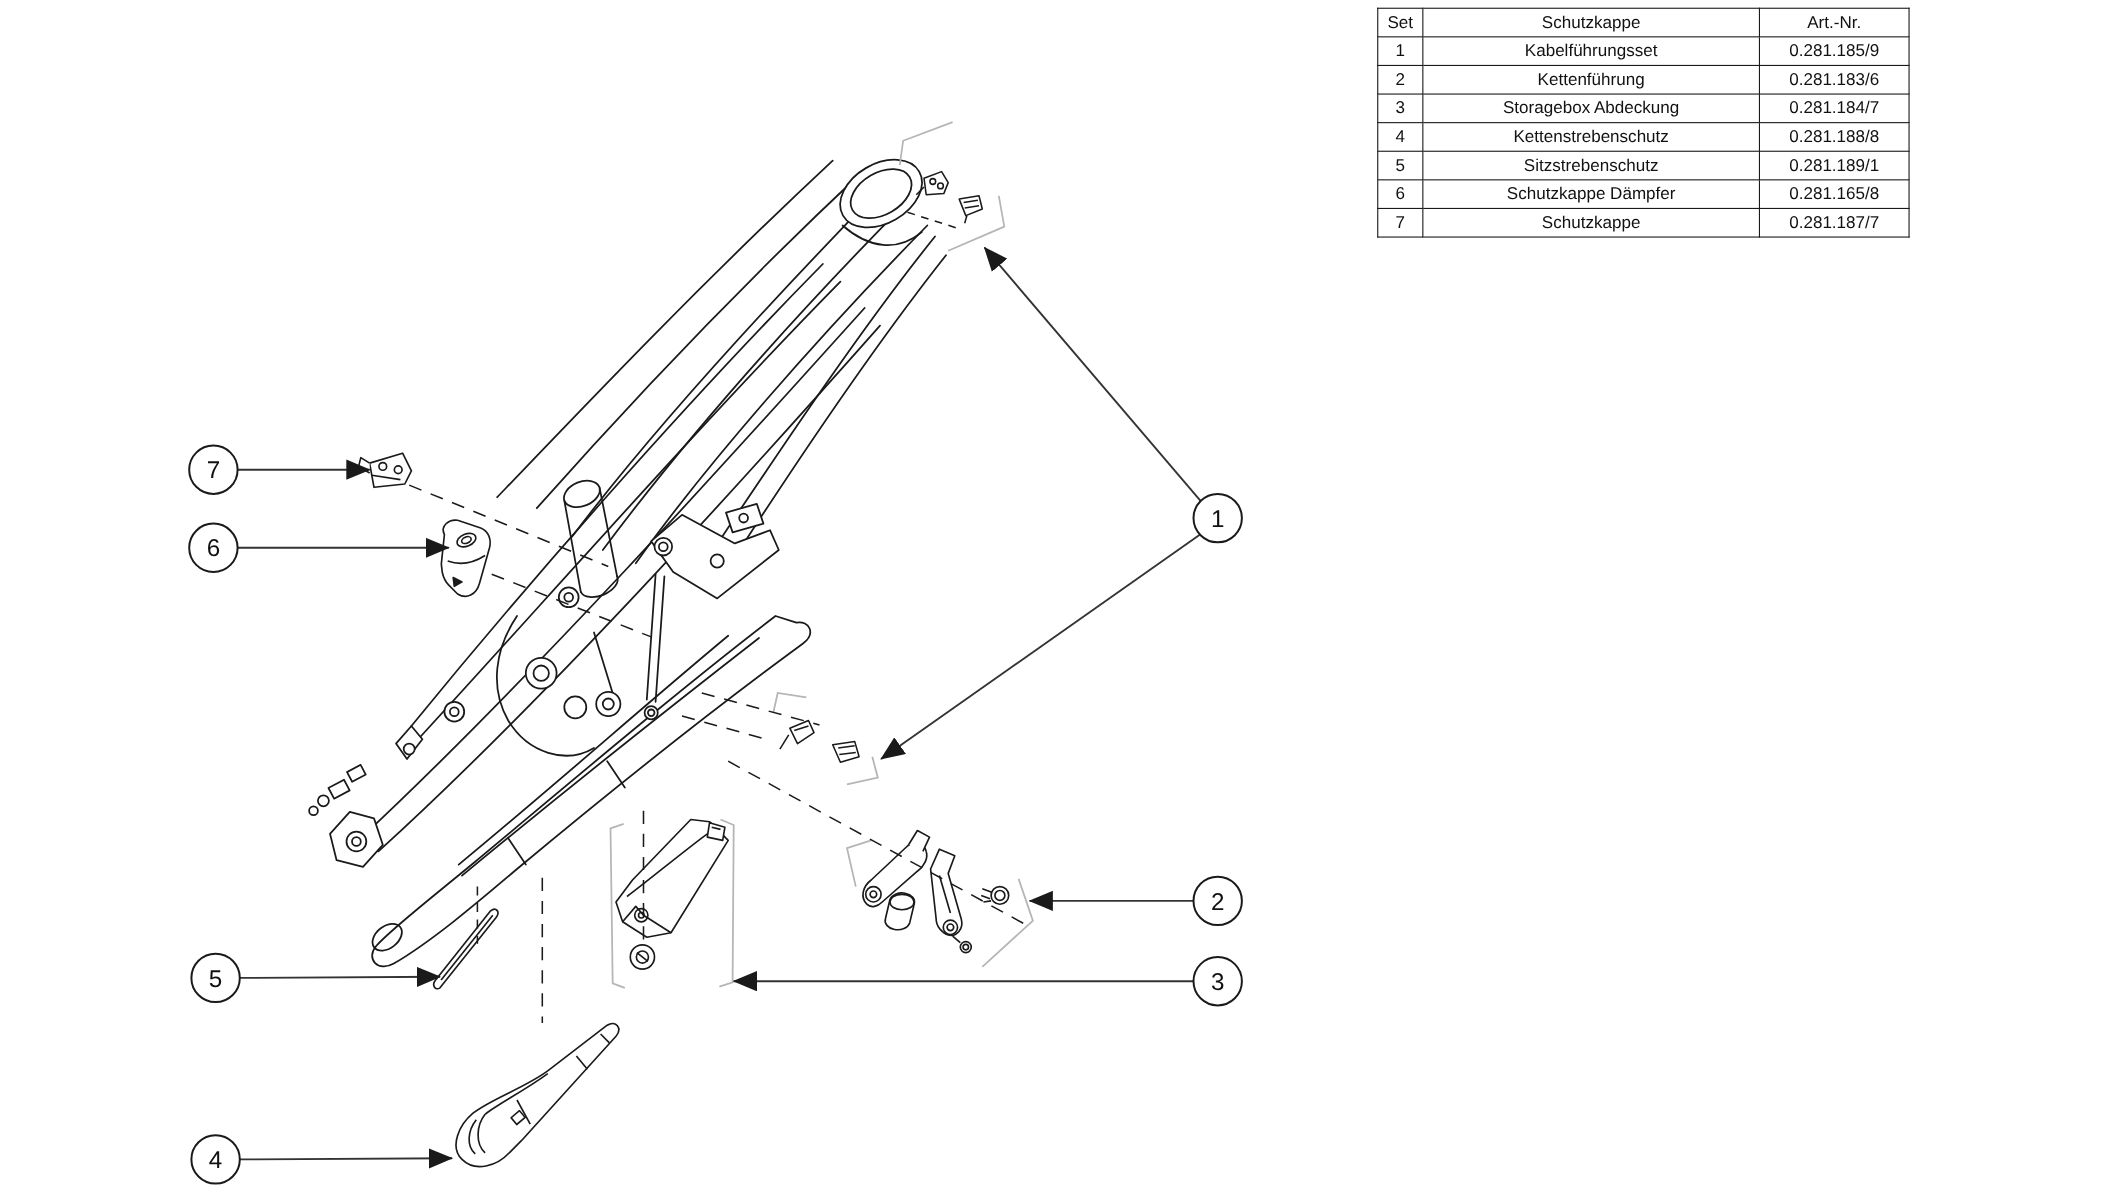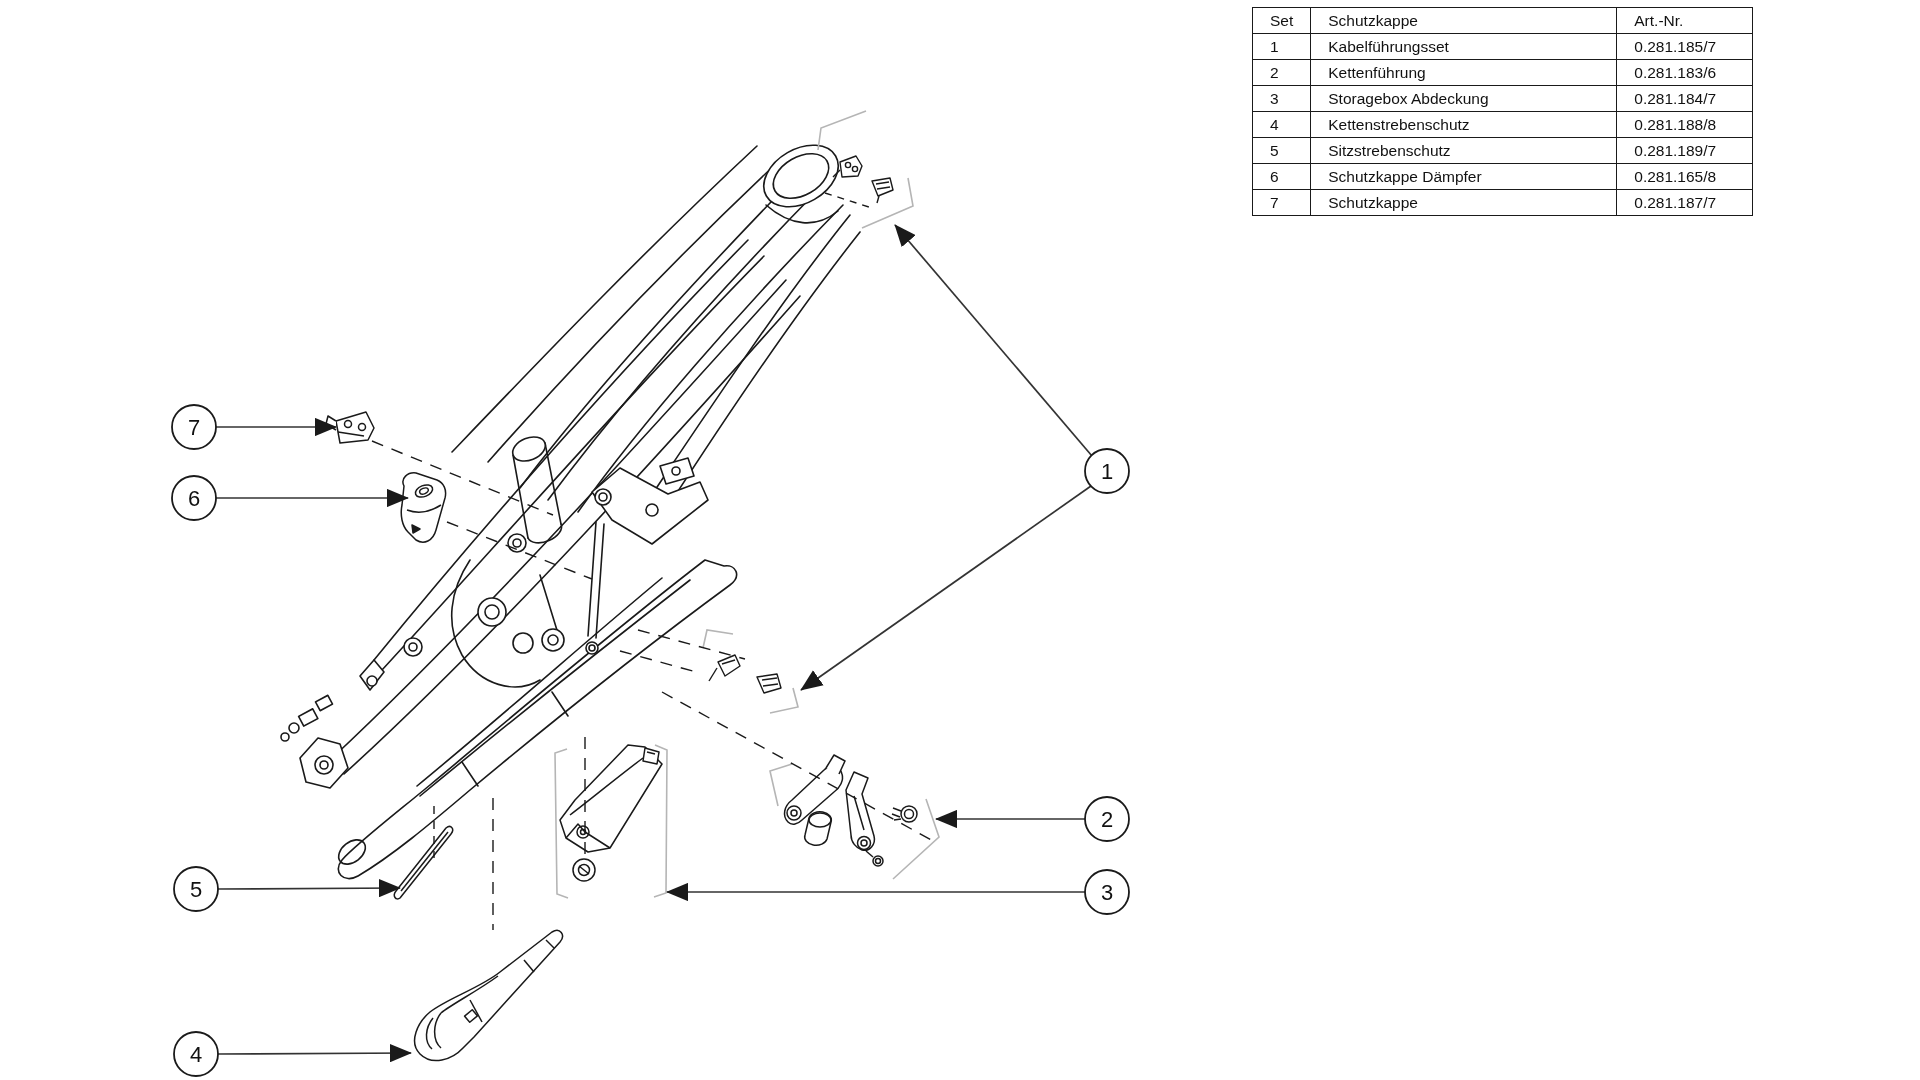--- a/index.html
+++ b/index.html
@@ -7,22 +7,22 @@
     position:relative;width:1920px;height:1080px;background:#ffffff;
     font-family:"Liberation Sans", sans-serif;overflow:hidden;
   }
   #diagram-svg{position:absolute;left:0;top:0;}
   
   #parts-table{
     position:absolute;left:1252px;top:7px;border-collapse:collapse;
     table-layout:fixed;font-family:"Liberation Sans",sans-serif;
   }
   #parts-table td,#parts-table th{
-    border:1.6px solid #1a1a1a;vertical-align:middle;
-    font-size:15.5px;font-weight:400;color:#111;padding:0 17px;height:25px;
+    border:1.6px solid #1a1a1a;text-align:center;vertical-align:middle;
+    font-size:15.5px;font-weight:400;color:#111;padding:0 4px;height:25px;
     white-space:nowrap;overflow:hidden;
   }
   #parts-table col.c-set{width:41px;}
   #parts-table col.c-desc{width:306px;}
   #parts-table col.c-art{width:136px;}
   .callout-num{font-size:22px;fill:#111;font-family:"Liberation Sans",sans-serif;}
 </style>
 </head>
 <body>
 
@@ -274,41 +274,41 @@
       </colgroup>
     <tbody>
       <tr>
         <td>Set</td>
         <td>Schutzkappe</td>
         <td>Art.-Nr.</td>
       </tr>
       <tr>
         <td>1</td>
         <td>Kabelführungsset</td>
-        <td>0.281.185/7</td>
+        <td>0.281.185/9</td>
       </tr>
       <tr>
         <td>2</td>
         <td>Kettenführung</td>
         <td>0.281.183/6</td>
       </tr>
       <tr>
         <td>3</td>
         <td>Storagebox Abdeckung</td>
         <td>0.281.184/7</td>
       </tr>
       <tr>
         <td>4</td>
         <td>Kettenstrebenschutz</td>
         <td>0.281.188/8</td>
       </tr>
       <tr>
         <td>5</td>
         <td>Sitzstrebenschutz</td>
-        <td>0.281.189/7</td>
+        <td>0.281.189/1</td>
       </tr>
       <tr>
         <td>6</td>
         <td>Schutzkappe Dämpfer</td>
         <td>0.281.165/8</td>
       </tr>
       <tr>
         <td>7</td>
         <td>Schutzkappe</td>
         <td>0.281.187/7</td>

